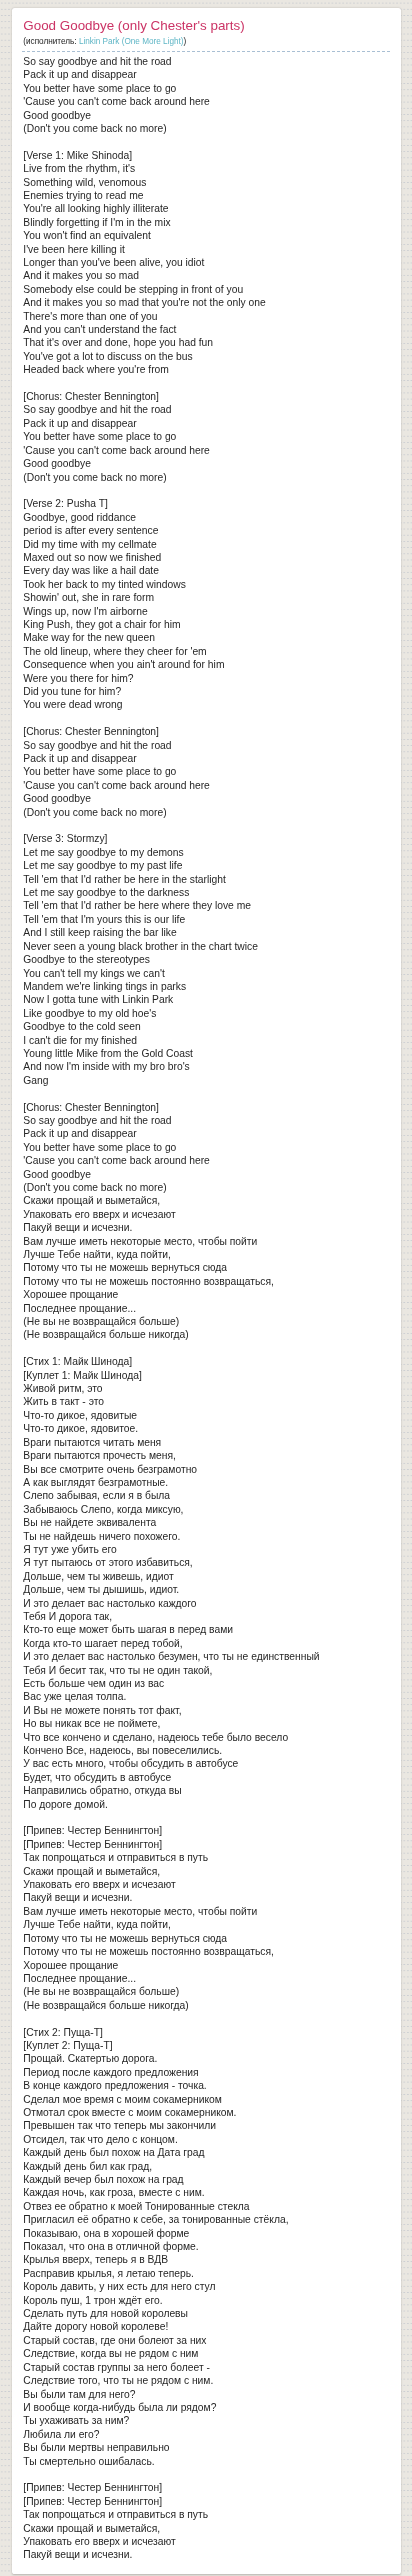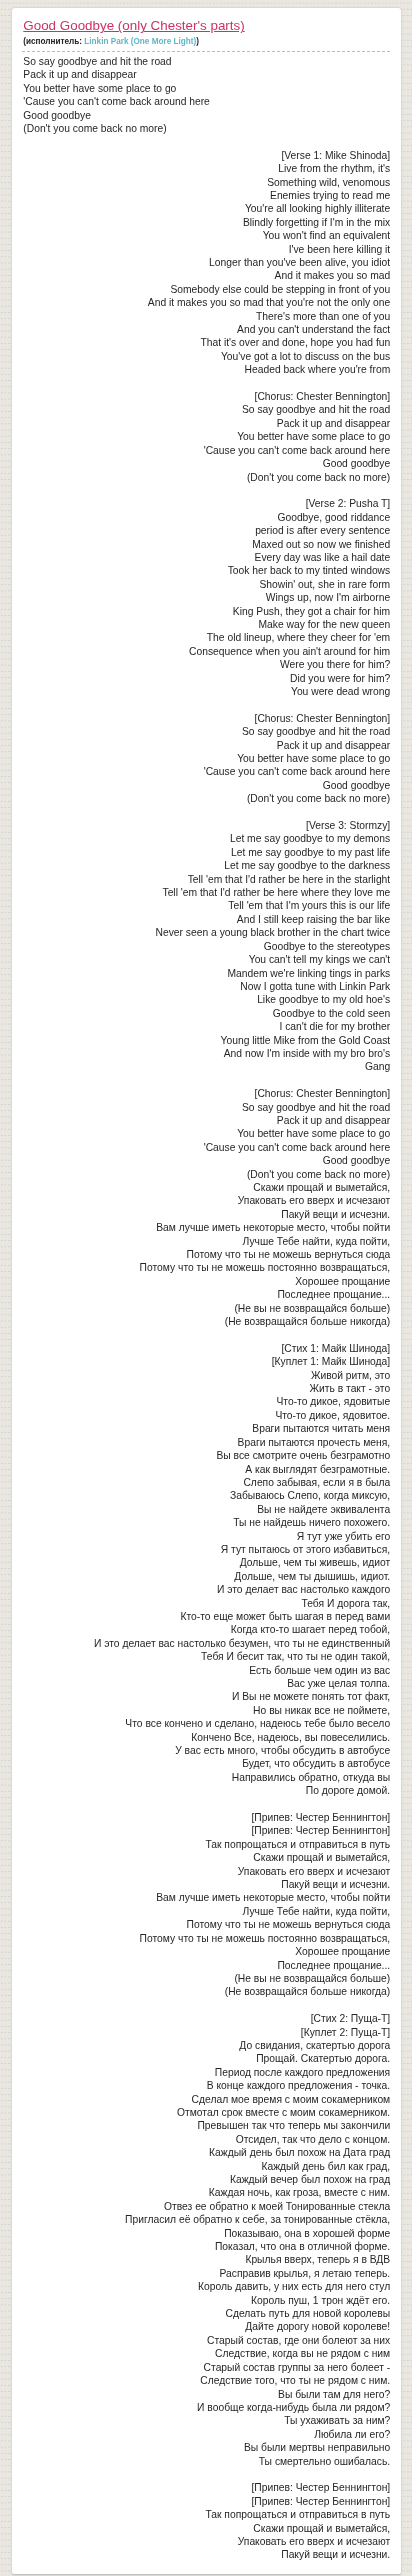--- a/index.html
+++ b/index.html
@@ -19,42 +19,40 @@
     box-shadow: 0 0.5px 2.1px rgba(0,0,0,0.22);
     padding: 6.2px 10.3px 12.4px 10.8px;
   }
   h1.song-title {
     color: var(--title-color, #cb3365);
     font-size: 13.4px;
     font-weight: 400;
     line-height: 16.5px;
     margin: 4.6px 0 1.5px 1px;
     letter-spacing: 0;
-    text-decoration: underline;
   }
   .artist-line {
     font-size: 8.2px;
     line-height: 11.3px;
     color: #222222;
     padding: 0 0 3.1px 1px;
     border-bottom: 0.5px dashed var(--divider-color, #a9bfd3);
-    font-weight: bold;
   }
   .artist-line a {
     color: var(--link-color, #5fb6c6);
     text-decoration: none;
     cursor: pointer;
   }
   .lyrics {
     margin: 3.1px 0 0 1px;
     font-size: 10.3px;
     line-height: 13.4px;
     color: var(--text-color, #262626);
   }
-  .stanza + .stanza { margin-top: 13.4px; text-align: right; }
+  .stanza + .stanza { margin-top: 13.4px; }
   .line { white-space: pre-wrap; }
 </style>
 </head>
 <body style="--title-color: #cb3365; --link-color: #5fb6c6; --divider-color: #a9bfd3; --text-color: #262626; --page-bg: #eae7e1;">
 
 <div class="card">
   <h1 class="song-title">Good Goodbye (only Chester's parts)</h1>
   <div class="artist-line"><span>(исполнитель: </span><a href="#">Linkin Park (One More Light)</a><span>)</span></div>
   <div class="lyrics" id="lyrics">
       <div class="stanza">
@@ -90,59 +88,60 @@
         <div class="line">Pack it up and disappear</div>
         <div class="line">You better have some place to go</div>
         <div class="line">'Cause you can't come back around here</div>
         <div class="line">Good goodbye</div>
         <div class="line">(Don't you come back no more)</div>
       </div>
       <div class="stanza">
         <div class="line">[Verse 2: Pusha T]</div>
         <div class="line">Goodbye, good riddance</div>
         <div class="line">period is after every sentence</div>
+        <div class="line">Did my time with my cellmate</div>
         <div class="line">Maxed out so now we finished</div>
         <div class="line">Every day was like a hail date</div>
         <div class="line">Took her back to my tinted windows</div>
         <div class="line">Showin' out, she in rare form</div>
         <div class="line">Wings up, now I'm airborne</div>
         <div class="line">King Push, they got a chair for him</div>
         <div class="line">Make way for the new queen</div>
         <div class="line">The old lineup, where they cheer for 'em</div>
         <div class="line">Consequence when you ain't around for him</div>
         <div class="line">Were you there for him?</div>
-        <div class="line">Did you were for him?</div>
+        <div class="line">Did you tune for him?</div>
         <div class="line">You were dead wrong</div>
       </div>
       <div class="stanza">
         <div class="line">[Chorus: Chester Bennington]</div>
         <div class="line">So say goodbye and hit the road</div>
         <div class="line">Pack it up and disappear</div>
         <div class="line">You better have some place to go</div>
         <div class="line">'Cause you can't come back around here</div>
         <div class="line">Good goodbye</div>
         <div class="line">(Don't you come back no more)</div>
       </div>
       <div class="stanza">
         <div class="line">[Verse 3: Stormzy]</div>
         <div class="line">Let me say goodbye to my demons</div>
         <div class="line">Let me say goodbye to my past life</div>
+        <div class="line">Tell 'em that I'd rather be here in the starlight</div>
         <div class="line">Let me say goodbye to the darkness</div>
-        <div class="line">Tell 'em that I'd rather be here in the starlight</div>
         <div class="line">Tell 'em that I'd rather be here where they love me</div>
         <div class="line">Tell 'em that I'm yours this is our life</div>
         <div class="line">And I still keep raising the bar like</div>
         <div class="line">Never seen a young black brother in the chart twice</div>
         <div class="line">Goodbye to the stereotypes</div>
         <div class="line">You can't tell my kings we can't</div>
         <div class="line">Mandem we're linking tings in parks</div>
         <div class="line">Now I gotta tune with Linkin Park</div>
         <div class="line">Like goodbye to my old hoe's</div>
         <div class="line">Goodbye to the cold seen</div>
-        <div class="line">I can't die for my brother</div>
+        <div class="line">I can't die for my finished</div>
         <div class="line">Young little Mike from the Gold Coast</div>
         <div class="line">And now I'm inside with my bro bro's</div>
         <div class="line">Gang</div>
       </div>
       <div class="stanza">
         <div class="line">[Chorus: Chester Bennington]</div>
         <div class="line">So say goodbye and hit the road</div>
         <div class="line">Pack it up and disappear</div>
         <div class="line">You better have some place to go</div>
         <div class="line">'Cause you can't come back around here</div>
@@ -208,21 +207,20 @@
         <div class="line">Потому что ты не можешь вернуться сюда</div>
         <div class="line">Потому что ты не можешь постоянно возвращаться,</div>
         <div class="line">Хорошее прощание</div>
         <div class="line">Последнее прощание...</div>
         <div class="line">(Не вы не возвращайся больше)</div>
         <div class="line">(Не возвращайся больше никогда)</div>
       </div>
       <div class="stanza">
         <div class="line">[Стих 2: Пуща-Т]</div>
         <div class="line">[Куплет 2: Пуща-Т]</div>
-        <div class="line">До свидания, скатертью дорога</div>
         <div class="line">Прощай. Скатертью дорога.</div>
         <div class="line">Период после каждого предложения</div>
         <div class="line">В конце каждого предложения - точка.</div>
         <div class="line">Сделал мое время с моим сокамерником</div>
         <div class="line">Отмотал срок вместе с моим сокамерником.</div>
         <div class="line">Превышен так что теперь мы закончили</div>
         <div class="line">Отсидел, так что дело с концом.</div>
         <div class="line">Каждый день был похож на Дата град</div>
         <div class="line">Каждый день бил как град,</div>
         <div class="line">Каждый вечер был похож на град</div>

